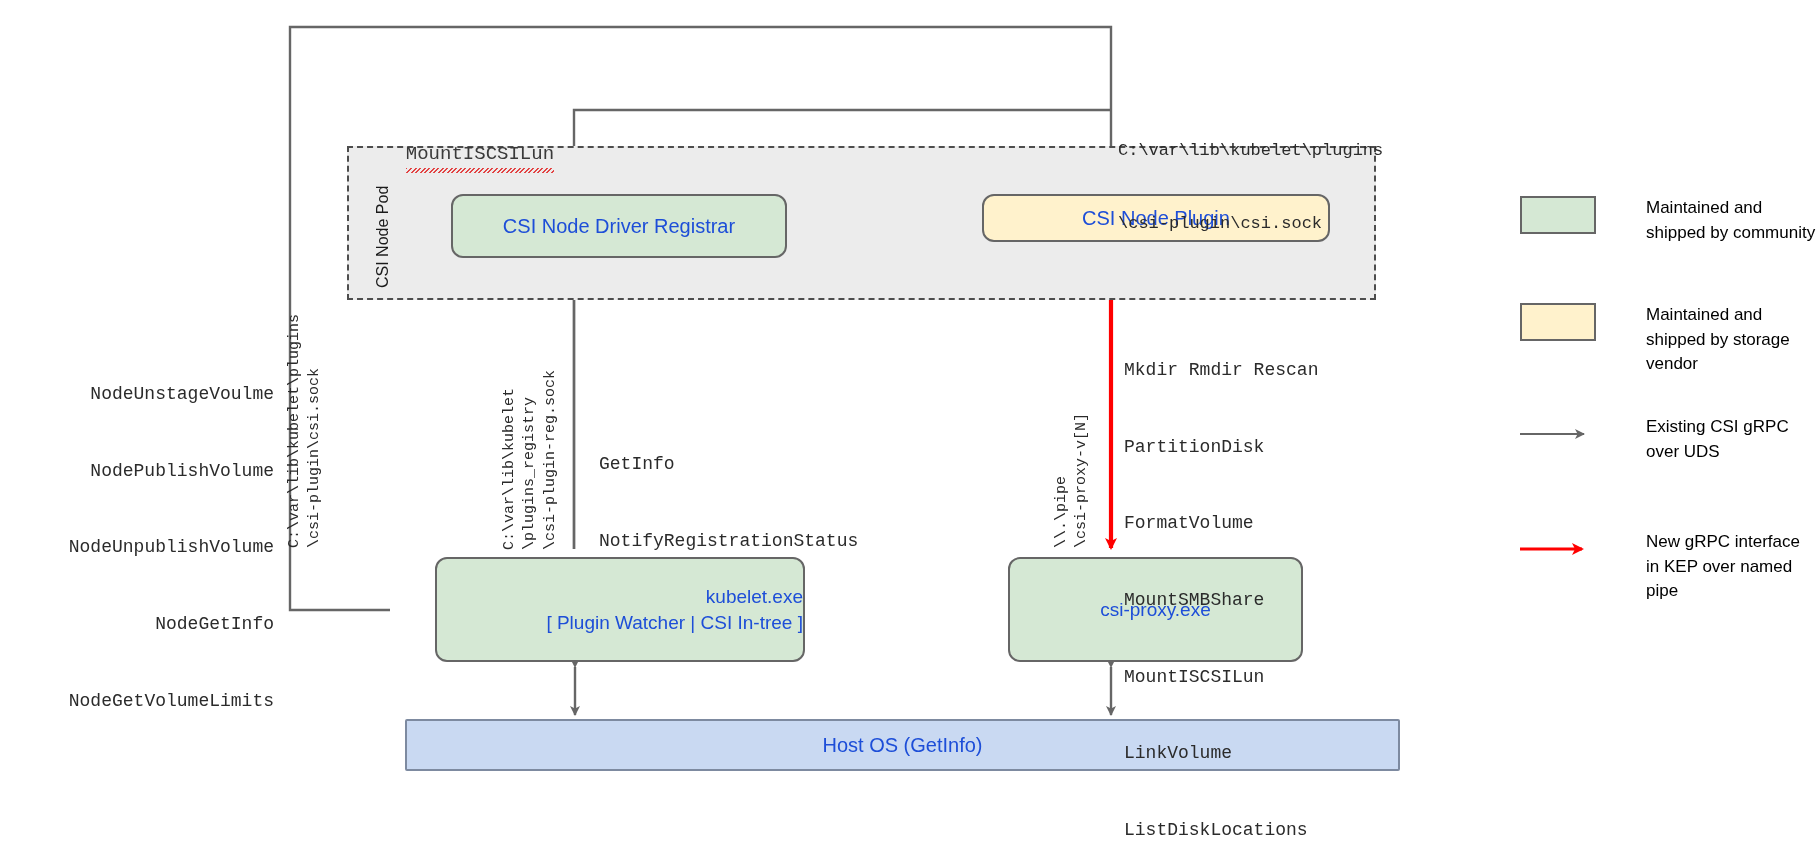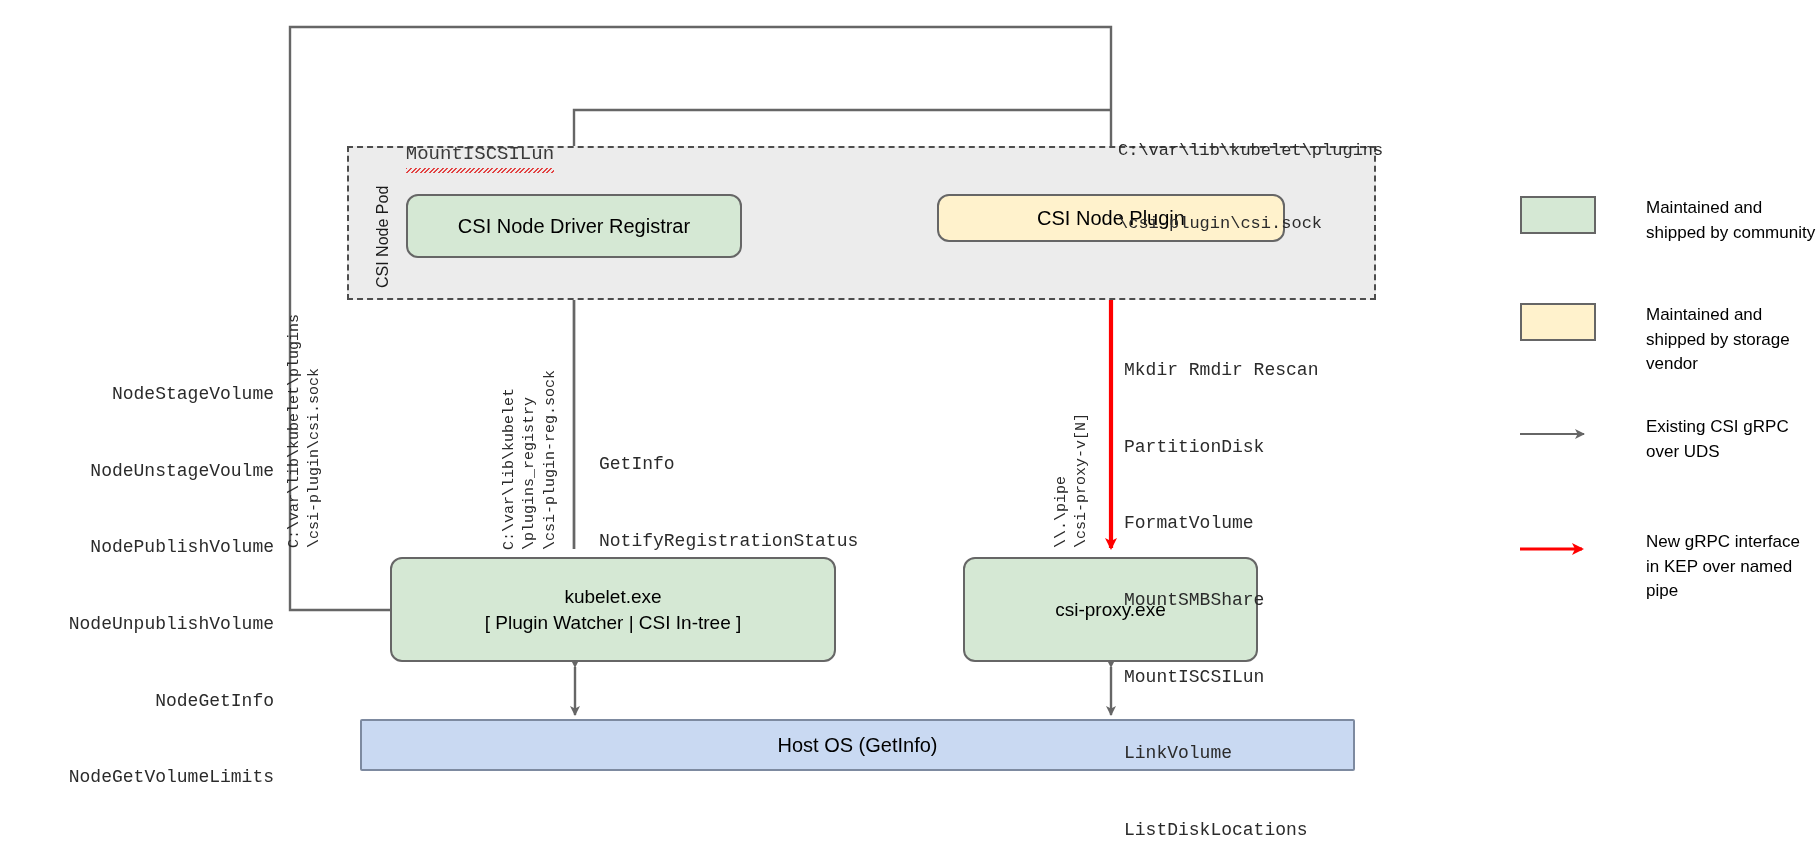--- a/index.html
+++ b/index.html
@@ -51,37 +51,39 @@
   
   .node-box {
     border: 2px solid #666666;
     border-radius: 12px;
     box-sizing: border-box;
     display: flex;
     align-items: center;
     justify-content: center;
     flex-direction: column;
     text-align: center;
-    color: #000000;
+    color: #1d4ed8;
     line-height: 1.35;
+    margin-left: 45px;
   }
   .green { background: #d5e8d4; }
   .yellow { background: #ffe6cc; background: #fff2cc; }
 
   #box-registrar {
     left: 406px; top: 194px; width: 336px; height: 64px;
     font-size: 20px;
   }
   #box-plugin {
     left: 937px; top: 194px; width: 348px; height: 48px;
     font-size: 20px;
   }
   #box-kubelet {
-    left: 390px; top: 557px; width: 446px; height: 105px;
+    left: 390px; top: 557px; width: 370px; height: 105px;
     font-size: 19px;
+    align-items: flex-end;
   }
   #box-kubelet .line2 { font-size: 19px; }
   #box-proxy {
     left: 963px; top: 557px; width: 295px; height: 105px;
     font-size: 19px;
   }
   #box-hostos {
     left: 360px; top: 719px; width: 995px; height: 52px;
     border-radius: 2px;
     font-size: 20px;
@@ -259,21 +261,20 @@
 <div class="abs mono" id="label-getplugininfo">
   <span class="squiggle">MountISCSILun</span>
 </div>
 
 <div class="abs mono" id="label-csi-sock-path">
   <div>C:\var\lib\kubelet\plugins</div>
   <div>\csi-plugin\csi.sock</div>
 </div>
 
 <div class="abs mono" id="list-node-ops">
-  <div>NodeStageVolume</div>
   <div>NodeUnstageVoulme</div>
   <div>NodePublishVolume</div>
   <div>NodeUnpublishVolume</div>
   <div>NodeGetInfo</div>
   <div>NodeGetVolumeLimits</div>
   
 </div>
 
 <div class="abs mono" id="list-proxy-ops">
   <div>Mkdir Rmdir Rescan</div>

